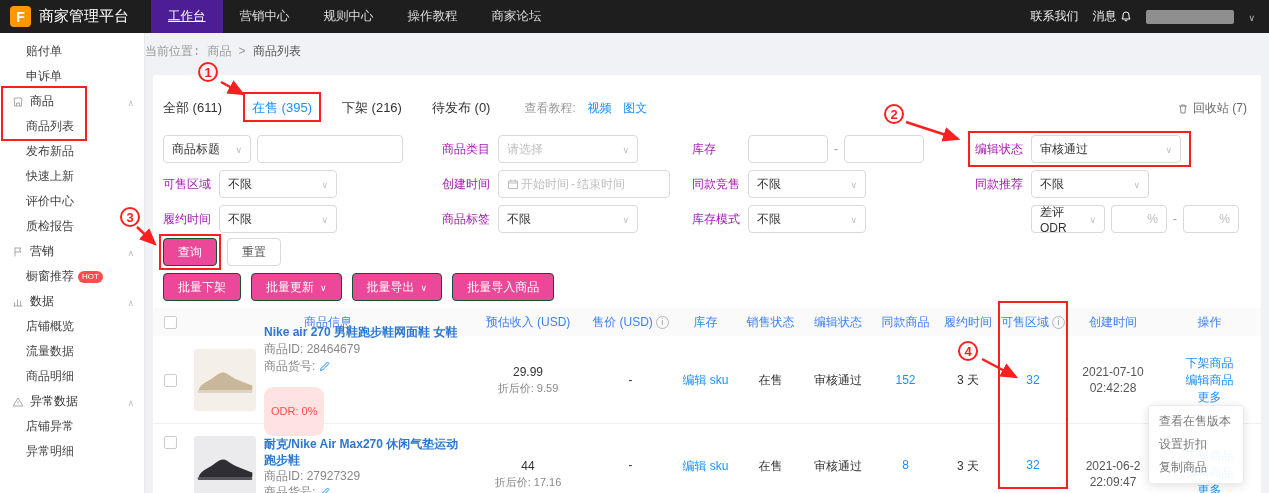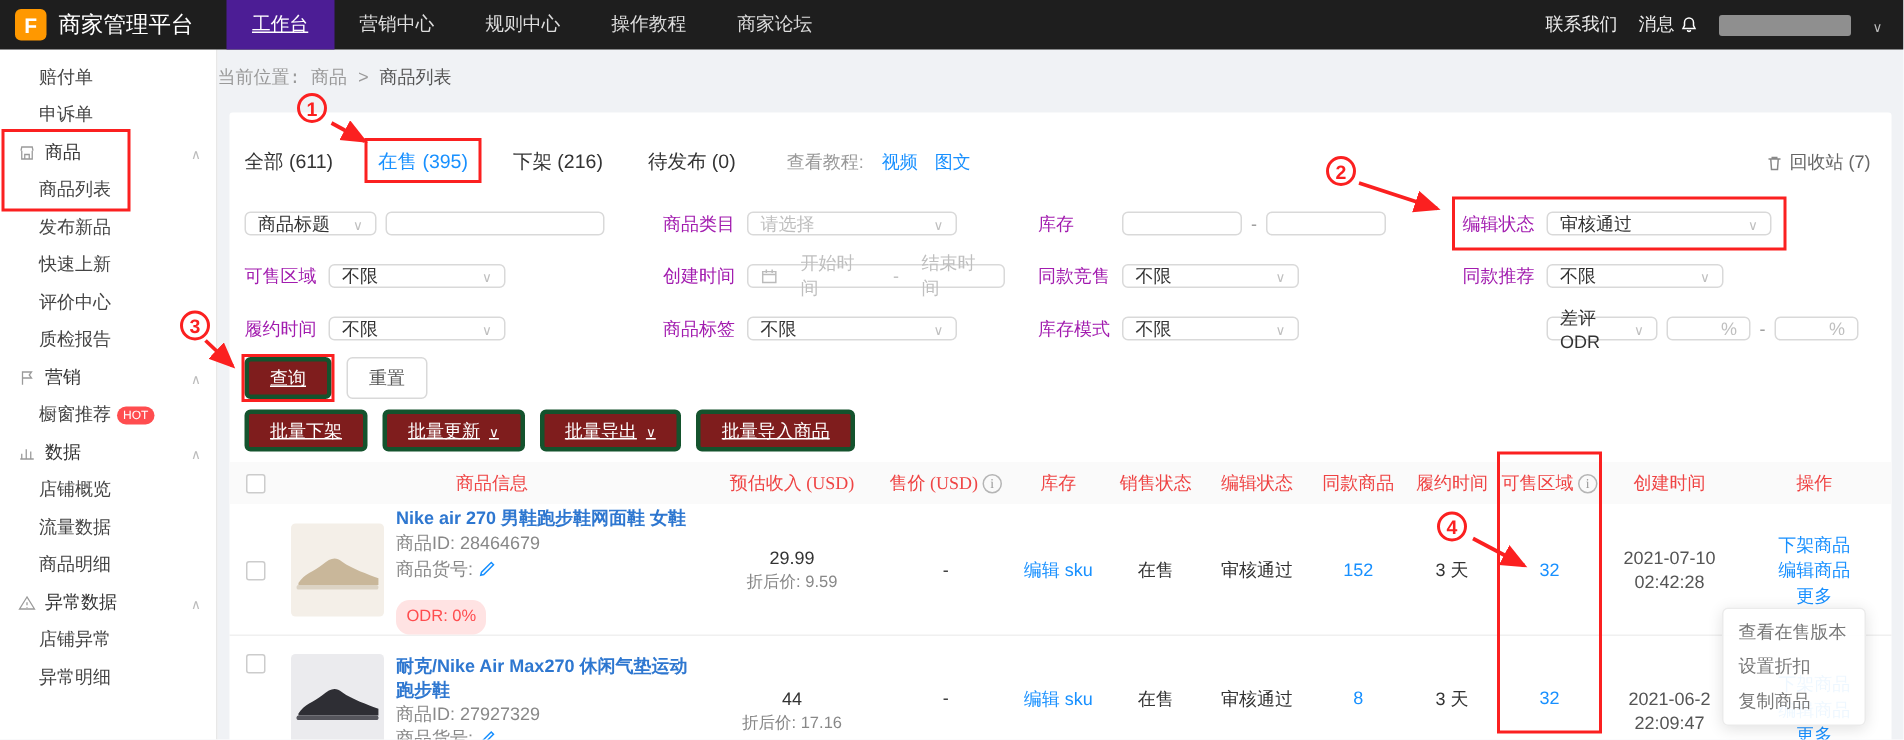--- a/index.html
+++ b/index.html
@@ -54,69 +54,69 @@
   .tut .link { margin-left:8px; }
   .recycle { margin-left:auto; color:#666; font-size:12px; display:flex; align-items:center;
              gap:4px; cursor:pointer; }
 
   
   .frow { position:absolute; left:10px; width:1094px; height:28px; }
   .f1 { top:60px; } .f2 { top:95px; } .f3 { top:130px; }
   .fg { position:absolute; display:flex; align-items:center; height:28px; top:0; }
   .g1 { left:0; } .g2 { left:279px; } .g3 { left:529px; } .g4 { left:812px; position:absolute; }
   .flabel { width:56px; font-size:12px; color:#a21caf; flex:none; }
-  .sel, .inp, .pct, .daterange { border:1px solid #d9d9d9; border-radius:4px; height:16px;
+  .sel, .inp, .pct, .daterange { border:1px solid #d9d9d9; border-radius:4px; height:28px;
         background:#fff; display:flex; align-items:center; padding:0 8px; font-size:12px; }
   .sel { justify-content:space-between; cursor:pointer; color:#333; }
   .ph { color:#bfbfbf; }
   .chev::before { content:"∨"; color:#bfbfbf; font-size:9px; margin-left:6px; }
   .inp { width:146px; }
   .inp input { border:none; outline:none; width:100%; font-size:12px; }
   .w88 { width:88px; } .w140 { width:140px; } .w150 { width:150px; } .w118 { width:118px; }
   .w80 { width:80px; } .w74 { width:74px; }
   .dash { margin:0 6px; color:#999; }
-  .daterange { width:172px; color:#bfbfbf; gap:15px; cursor:pointer; }
+  .daterange { width:172px; color:#bfbfbf; gap:2px; cursor:pointer; }
   .pct { width:56px; justify-content:flex-end; color:#bfbfbf; }
   .anno-box { position:absolute; top:-4px; bottom:-4px; left:-7px; right:-10px;
               border:2px solid #fb2020; pointer-events:none; }
 
   
   .btn-row { position:absolute; top:163px; left:10px; display:flex; gap:10px; }
   .batch-row { position:absolute; top:198px; left:10px; display:flex; gap:10px; }
   .btn { height:28px; border-radius:4px; font-size:12px; display:flex; align-items:center;
          justify-content:center; cursor:pointer; position:relative; }
-  .btn-primary { background:#7f1d1d; color:#fff; padding:0 14px; border:3px solid #14532d;text-decoration:underline; }
+  .btn-primary { background:#ec4899; color:#fff; padding:0 14px; border:1px solid #14532d; }
   .btn-default { background:#fff; color:#555; padding:0 14px; border:1px solid #d9d9d9; }
   .chev-w::before { content:"∨"; color:#fff; font-size:9px; margin-left:6px; }
   .btn-anno { position:absolute; inset:-5px; border:2px solid #fb2020; pointer-events:none; }
 
   
   .thead { position:absolute; top:233px; left:0; width:1108px; height:28px; background:#fafafa;
-           display:flex; align-items:center; color:#ef4444;font-family:Liberation Serif, serif; }
+           display:flex; align-items:center; color:#3b82f6; }
   .cell { display:flex; align-items:center; justify-content:center; text-align:center; flex:none; }
   .c0{width:35px;} .c1{width:280px;} .c2{width:120px;} .c3{width:85px;} .c4{width:65px;}
   .c5{width:65px;} .c6{width:70px;} .c7{width:65px;} .c8{width:60px;} .c9{width:70px;}
   .c10{width:90px;} .c11{width:103px;}
   .checkbox { width:13px; height:13px; border:1px solid #ccc; border-radius:2px; background:#fff; cursor:pointer; }
   .info { width:13px; height:13px; border:1px solid #b5b5b5; border-radius:50%; color:#999;
           font-size:9px; display:inline-flex; align-items:center; justify-content:center; margin-left:3px; }
   .info::before { content:"i"; }
   .trow { position:absolute; left:0; width:1108px; display:flex; border-bottom:1px solid #f0f0f0;
           font-size:12px; color:#333; }
   .r1 { top:261px; height:88px; } .r1 .cell { height:88px; }
   .r2 { top:349px; height:150px; } .r2 .cell { height:150px; align-items:flex-start; padding-top:34px; }
   .r2 .pcell, .r2 .c0 { padding-top:12px; } .r2 .opcell { padding-top:24px; }
   .pcell { justify-content:flex-start; padding-left:6px; text-align:left; }
   .thumb { width:62px; height:62px; border-radius:3px; flex:none; overflow:hidden; cursor:pointer; }
   .pinfo { margin-left:8px; width:204px; line-height:17px; }
   .ptitle { color:#2e77d0; font-weight:bold; cursor:pointer; }
   .gray { color:#888; }
   .pencil { width:12px; height:12px; vertical-align:-2px; cursor:pointer; }
   .pencil path { stroke:#1890ff; fill:none; stroke-width:2; }
-  .odr { background:#ffe3e3; color:#ff4d4f; border-radius:9px; padding:3px 7px; font-size:11px;
+  .odr { background:#ffe3e3; color:#ff4d4f; border-radius:9px; padding:16px 7px; font-size:11px;
          display:inline-block; margin-top:12px; }
   .two-line { line-height:16px; }
   .sub { color:#888; font-size:11px; }
   .ops a, .ops span { display:block; color:#1890ff; line-height:17px; cursor:pointer; text-align:center; }
   .datecell { line-height:16px; color:#555; }
 
   
   .col-anno { position:absolute; left:845px; top:226px; width:70px; height:188px;
               border:2px solid #fb2020; z-index:30; pointer-events:none; }
   .menu { position:absolute; left:995px; top:330px; width:96px; background:rgba(255,255,255,0.93);

